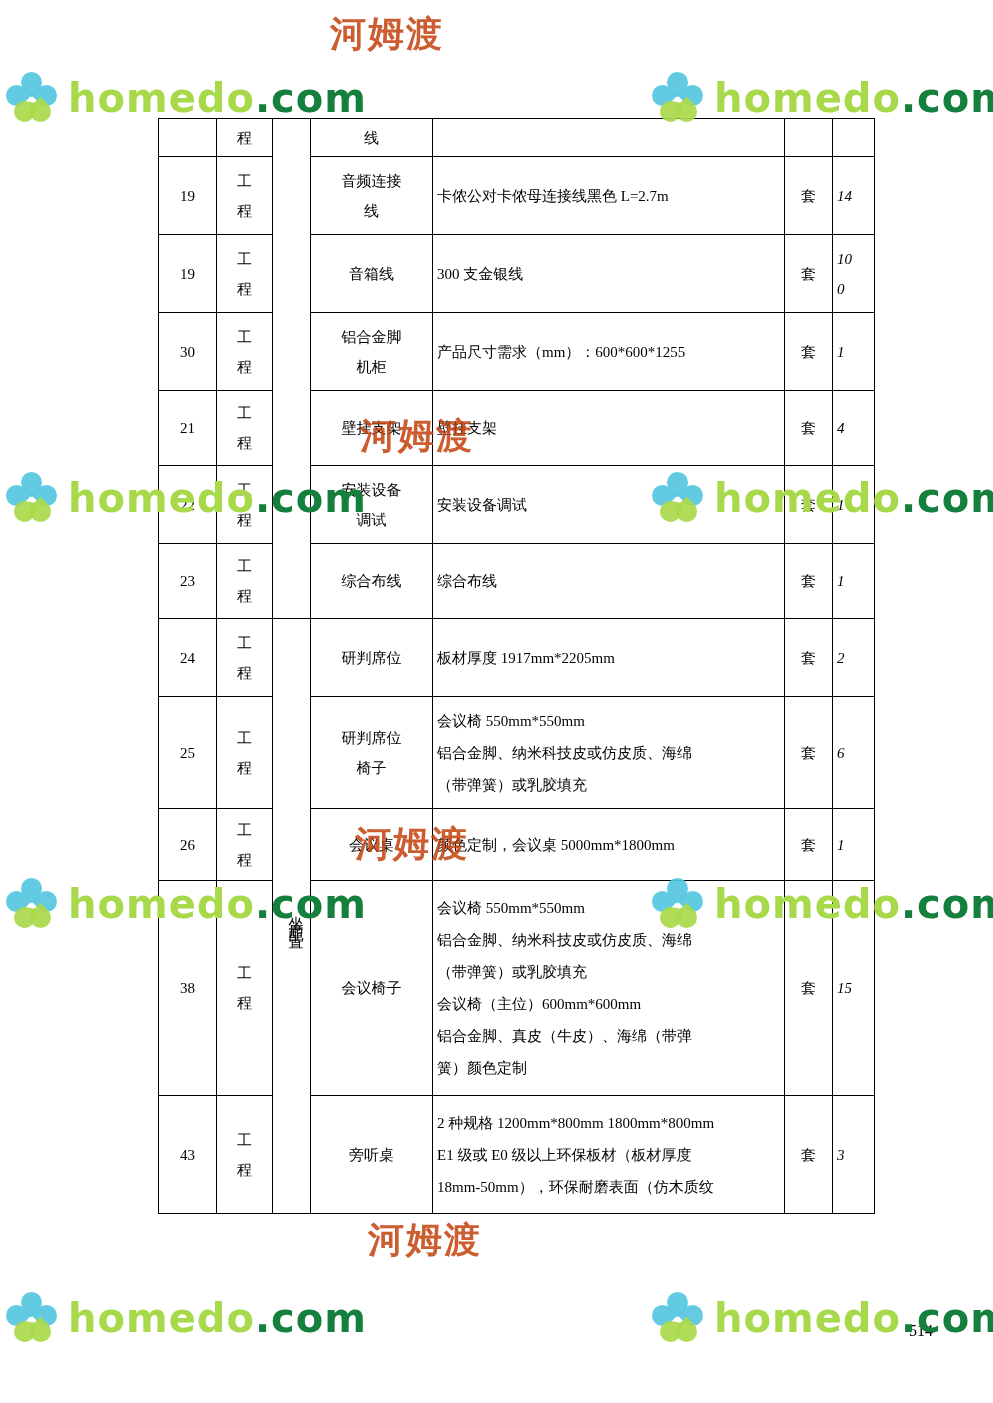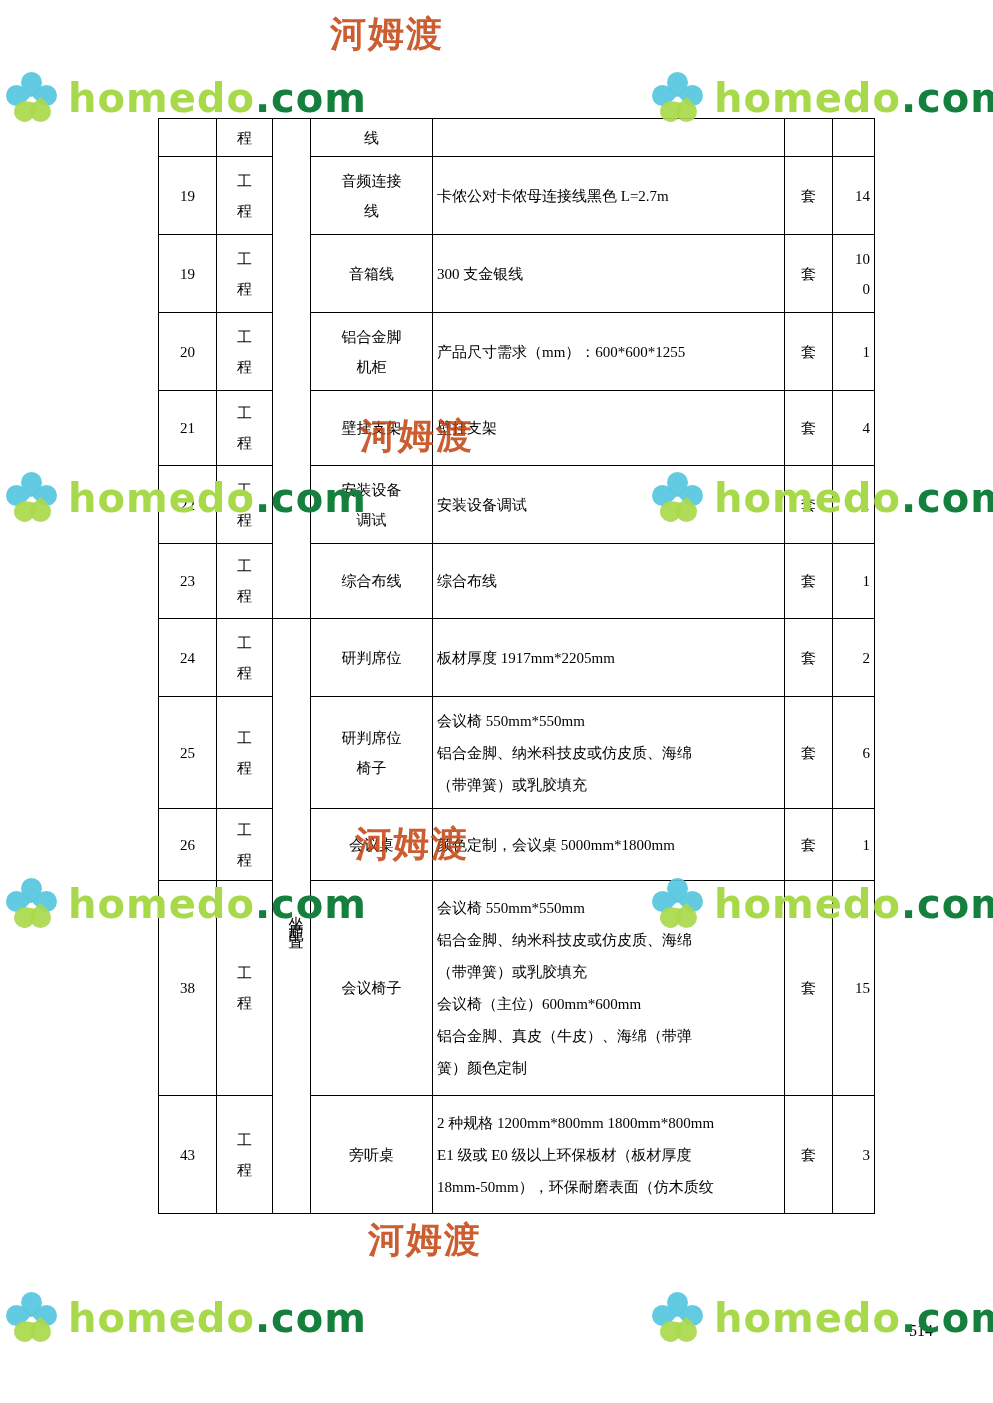--- a/index.html
+++ b/index.html
@@ -38,21 +38,21 @@
     color: #000;
     padding: 2px 4px;
     vertical-align: middle;
   }
   .c-no      { width: 58px;  text-align: center; }
   .c-type    { width: 56px;  text-align: center; }
   .c-group   { width: 38px;  text-align: center; }
   .c-name    { width: 122px; text-align: center; }
   .c-desc    { width: 352px; text-align: left; padding-left: 10px; }
   .c-unit    { width: 48px;  text-align: center; }
-  .c-qty     { width: 42px;  text-align: right; }
+  .c-qty     { width: 42px;  text-align: left; font-style: italic; }
 
   .stackword { line-height: 26px; }
   .stackword span { display: block; }
 
   .vert {
     writing-mode: vertical-rl;
     text-orientation: upright;
     letter-spacing: 6px;
     white-space: nowrap;
     margin: 0 auto;
@@ -179,21 +179,21 @@
           <p>300 支金银线</p>
         </td>
         <td class="c-unit">套</td>
         <td class="c-qty qty-stack">
           <span>10</span>
           <span>0</span>
         </td>
       </tr>
 
       <tr style="height:78px">
-        <td class="c-no">20</td>
+        <td class="c-no">30</td>
         <td class="c-type stackword">
           <span>工</span>
           <span>程</span>
         </td>
         <td class="c-name stackword">
           <span>铝合金脚</span>
           <span>机柜</span>
         </td>
         <td class="c-desc desc-lines">
           <p>产品尺寸需求（mm）：600*600*1255</p>

